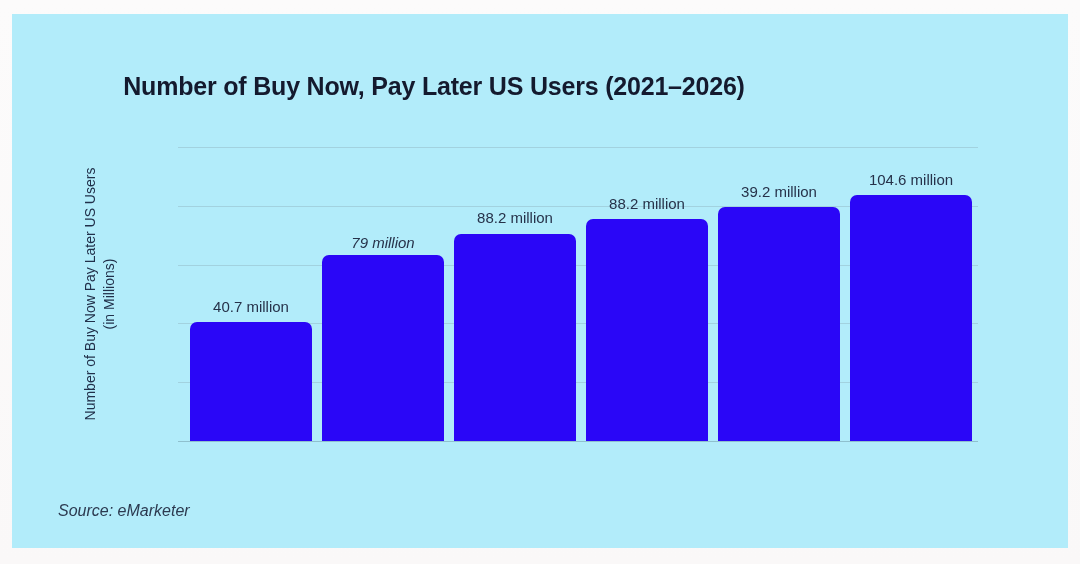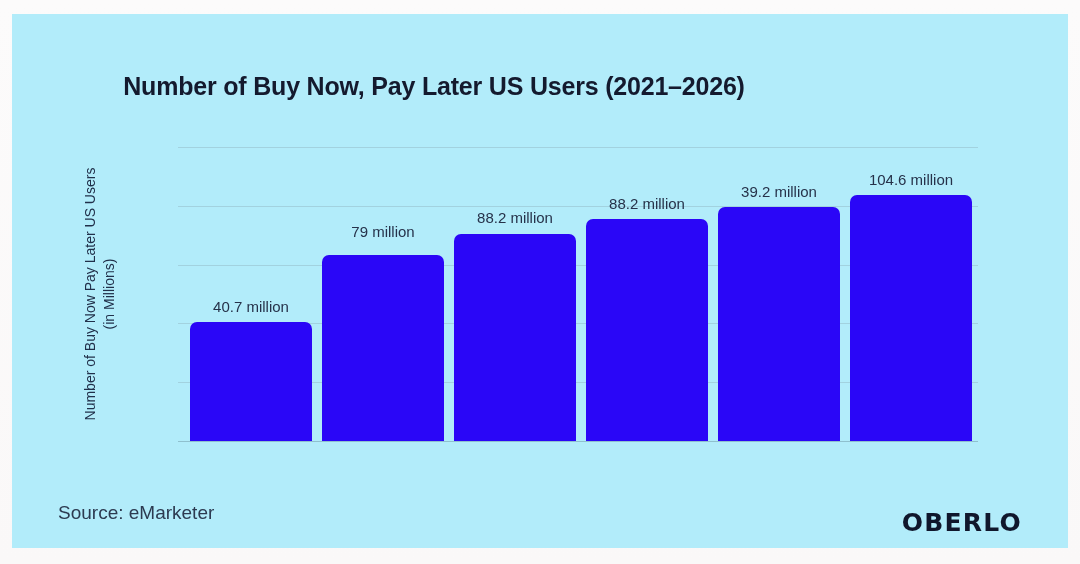--- a/index.html
+++ b/index.html
@@ -80,22 +80,23 @@
     position: absolute;
     left: 50%;
     transform: translateX(-50%);
     white-space: nowrap;
     font-size: 15px;
     color: #26324a;
   }
   .source {
     position: absolute;
     left: 46px; top: 488px;
-    font-size: 19px;
+    font-size: 16px;
     color: #2c3a50;
+    font-style: italic;
   }
   .logo {
     position: absolute;
     right: 46px; top: 494px;
     font-size: 25px;
     font-weight: bold;
     letter-spacing: 1.2px;
     color: #10172c;
     font-family: "DejaVu Sans", sans-serif;
   }
@@ -128,21 +129,21 @@
       <div class="bars">
 
         <div class="barwrap" style="left:12px;">
           <div class="bar" style="height:119.0px;"></div>
           <div class="bar-label" style="bottom:126px;">40.7 million</div>
 
         </div>
 
         <div class="barwrap" style="left:144px;">
           <div class="bar" style="height:185.9px;"></div>
-          <div class="bar-label" style="bottom:201px;">79 million</div>
+          <div class="bar-label" style="bottom:190px;font-style:italic;">79 million</div>
 
         </div>
 
         <div class="barwrap" style="left:276px;">
           <div class="bar" style="height:207.5px;"></div>
           <div class="bar-label" style="bottom:215px;">88.2 million</div>
 
         </div>
 
         <div class="barwrap" style="left:408px;">
@@ -160,16 +161,15 @@
         <div class="barwrap" style="left:672px;">
           <div class="bar" style="height:246.1px;"></div>
           <div class="bar-label" style="bottom:253px;">104.6 million</div>
 
         </div>
 
       </div>
     </div>
 
     <div class="source">Source: eMarketer</div>
-    <div class="logo">OBERLO</div>
 
   </div>
 </div>
 
 </body></html>

